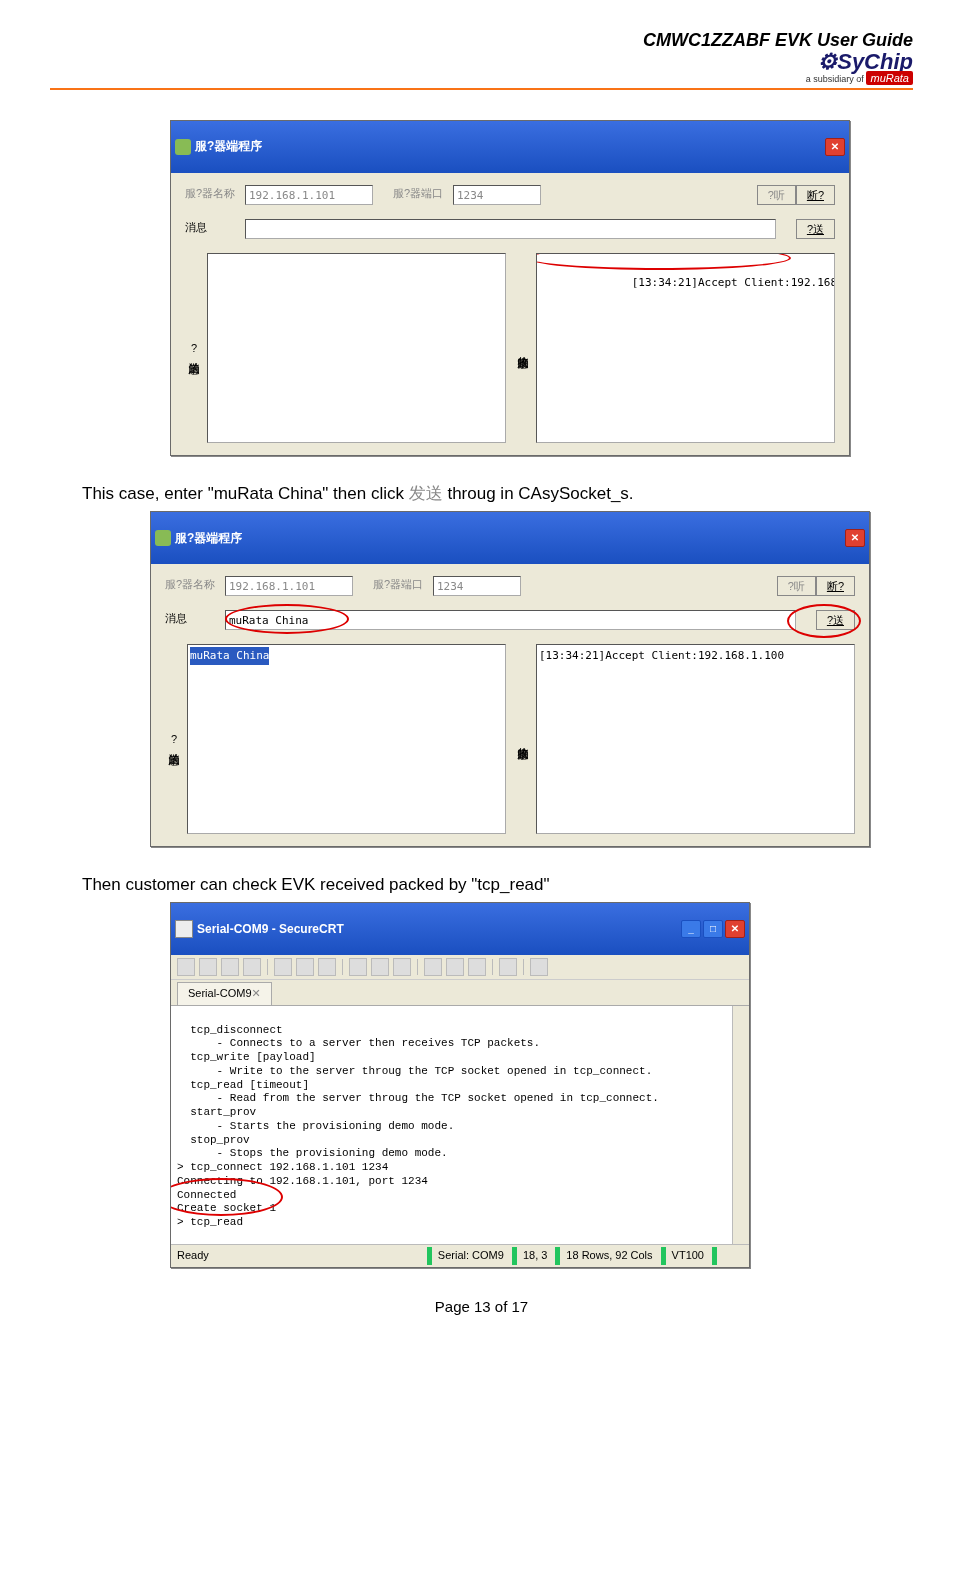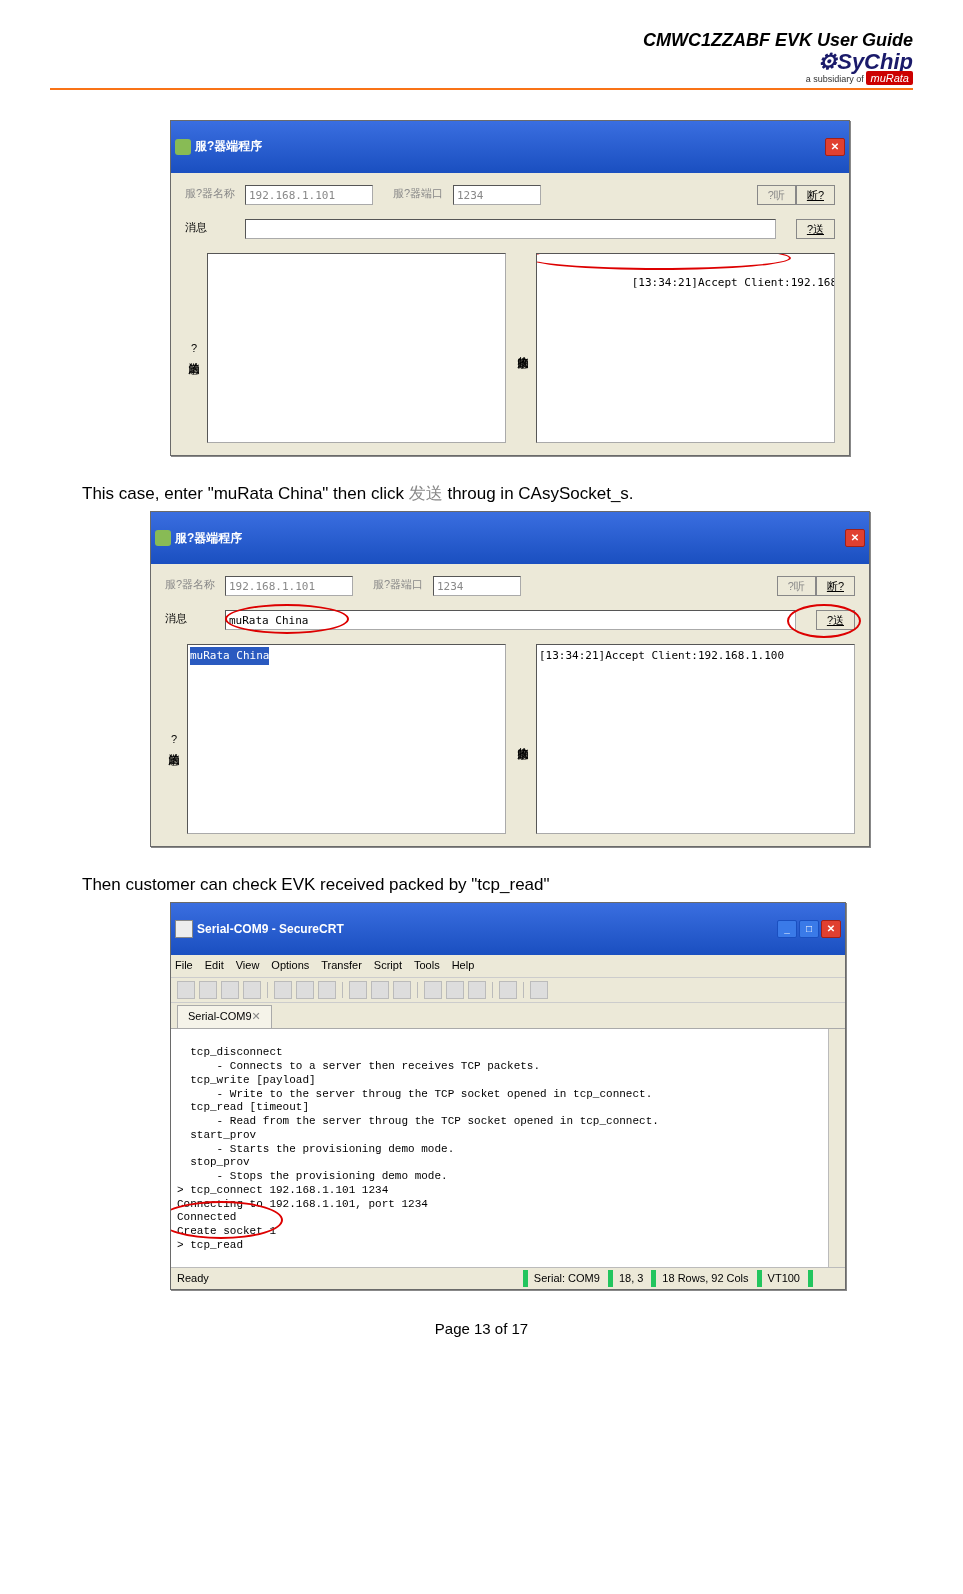--- a/index.html
+++ b/index.html
@@ -329,39 +329,29 @@
             <div class="pane"><span class="highlight-blue">muRata China</span></div>
             <div class="vlabel">接收的消息</div>
             <div class="pane"><span>[13:34:21]Accept Client:192.168.1.100</span></div>
           </div>
         </div>
       </div>
     </div>
 
     <div class="indent">Then customer can check EVK received packed by "tcp_read"</div>
 
-    <div class="screenshot" style="width:676px; margin-left:120px;">
+    <div class="screenshot" style="width:580px; margin-left:120px;">
       <div class="win rel">
         <div class="titlebar">
           <span style="width:16px;height:16px;background:#eee;border:1px solid #888;margin-right:4px"></span>
           <span>Serial-COM9 - SecureCRT</span>
           <span class="spacer"></span>
           <span class="winbtn min">_</span>
           <span class="winbtn max">□</span>
           <span class="winbtn close">✕</span>
-        </div>
-        <div class="crt-menubar">
-          <span>File</span>
-          <span>Edit</span>
-          <span>View</span>
-          <span>Options</span>
-          <span>Transfer</span>
-          <span>Script</span>
-          <span>Tools</span>
-          <span>Help</span>
         </div>
         <div class="crt-toolbar">
           <span class="tbicn"></span>
           <span class="tbicn"></span>
           <span class="tbicn"></span>
           <span class="tbicn"></span>
           <span class="tbsep"></span>
           <span class="tbicn"></span>
           <span class="tbicn"></span>
           <span class="tbicn"></span>

